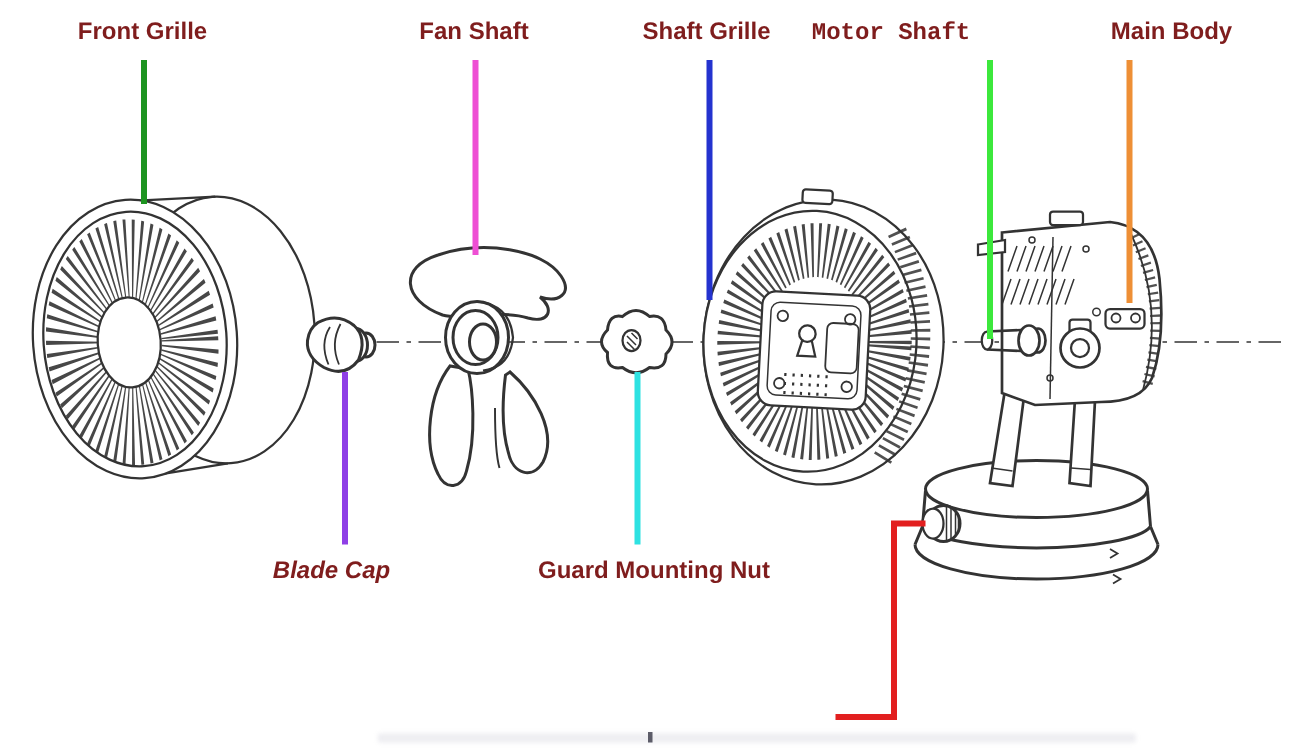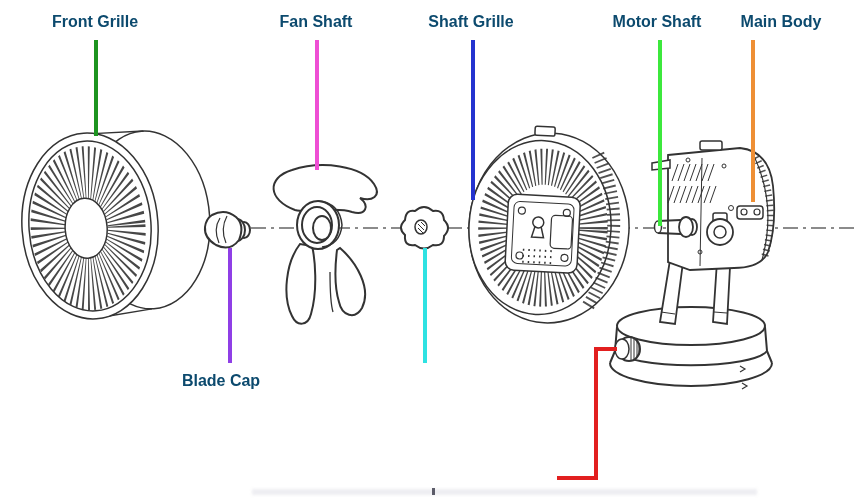--- a/index.html
+++ b/index.html
@@ -10,21 +10,21 @@
     overflow:hidden;
     font-family:"Liberation Sans", sans-serif;
   }
   #artwork{position:absolute;left:0;top:0;}
   .part-label{
     position:absolute;
     transform:translateX(-50%);
     white-space:nowrap;
     font-size:16px;
     font-weight:700;
-    color:#0c4a6e;
+    color:#7f1d1d;
     letter-spacing:0px;
     line-height:18px;
   }
   #artifact-strip{
     position:absolute;left:252px;top:489px;width:505px;height:6px;
     background:#dcdce4;opacity:.5;filter:blur(1.5px);
   }
   #artifact-tick{
     position:absolute;left:432px;top:488px;width:3px;height:7px;
     background:#2a2a3a;opacity:.75;
@@ -152,19 +152,20 @@
     <line x1="660" y1="40" x2="660" y2="226" stroke-width="4" style="stroke: rgb(60, 232, 60);"></line>
     <line x1="753" y1="40" x2="753" y2="202" stroke-width="4" style="stroke: rgb(238, 143, 53);"></line>
     <line x1="230" y1="248" x2="230" y2="363" stroke-width="4" style="stroke: rgb(143, 63, 230);"></line>
     <line x1="425" y1="248" x2="425" y2="363" stroke-width="4" style="stroke: rgb(46, 226, 226);"></line>
     <path d="M 557 478 L 596 478 L 596 349 L 617 349" fill="none" stroke-width="4" style="stroke: rgb(226, 31, 31);"></path>
   </svg>
 
   <div class="part-label" style="left:95px;  top:13px;">Front Grille</div>
   <div class="part-label" style="left:316px; top:13px;">Fan Shaft</div>
   <div class="part-label" style="left:471px; top:13px;">Shaft Grille</div>
-  <div class="part-label" style="left:657px; top:13px;">Motor Shaft</div>
+  <div class="part-label" style="left:594px; top:13px;font-family:Liberation Mono, monospace;">Motor Shaft</div>
   <div class="part-label" style="left:781px; top:13px;">Main Body</div>
-  <div class="part-label" style="left:221px; top:372px;">Blade Cap</div>
+  <div class="part-label" style="left:221px; top:372px;font-style:italic;">Blade Cap</div>
+  <div class="part-label" style="left:436px; top:372px;">Guard Mounting Nut</div>
 
   <div id="artifact-strip"></div>
   <div id="artifact-tick"></div>
 </div>
 
 </body></html>

